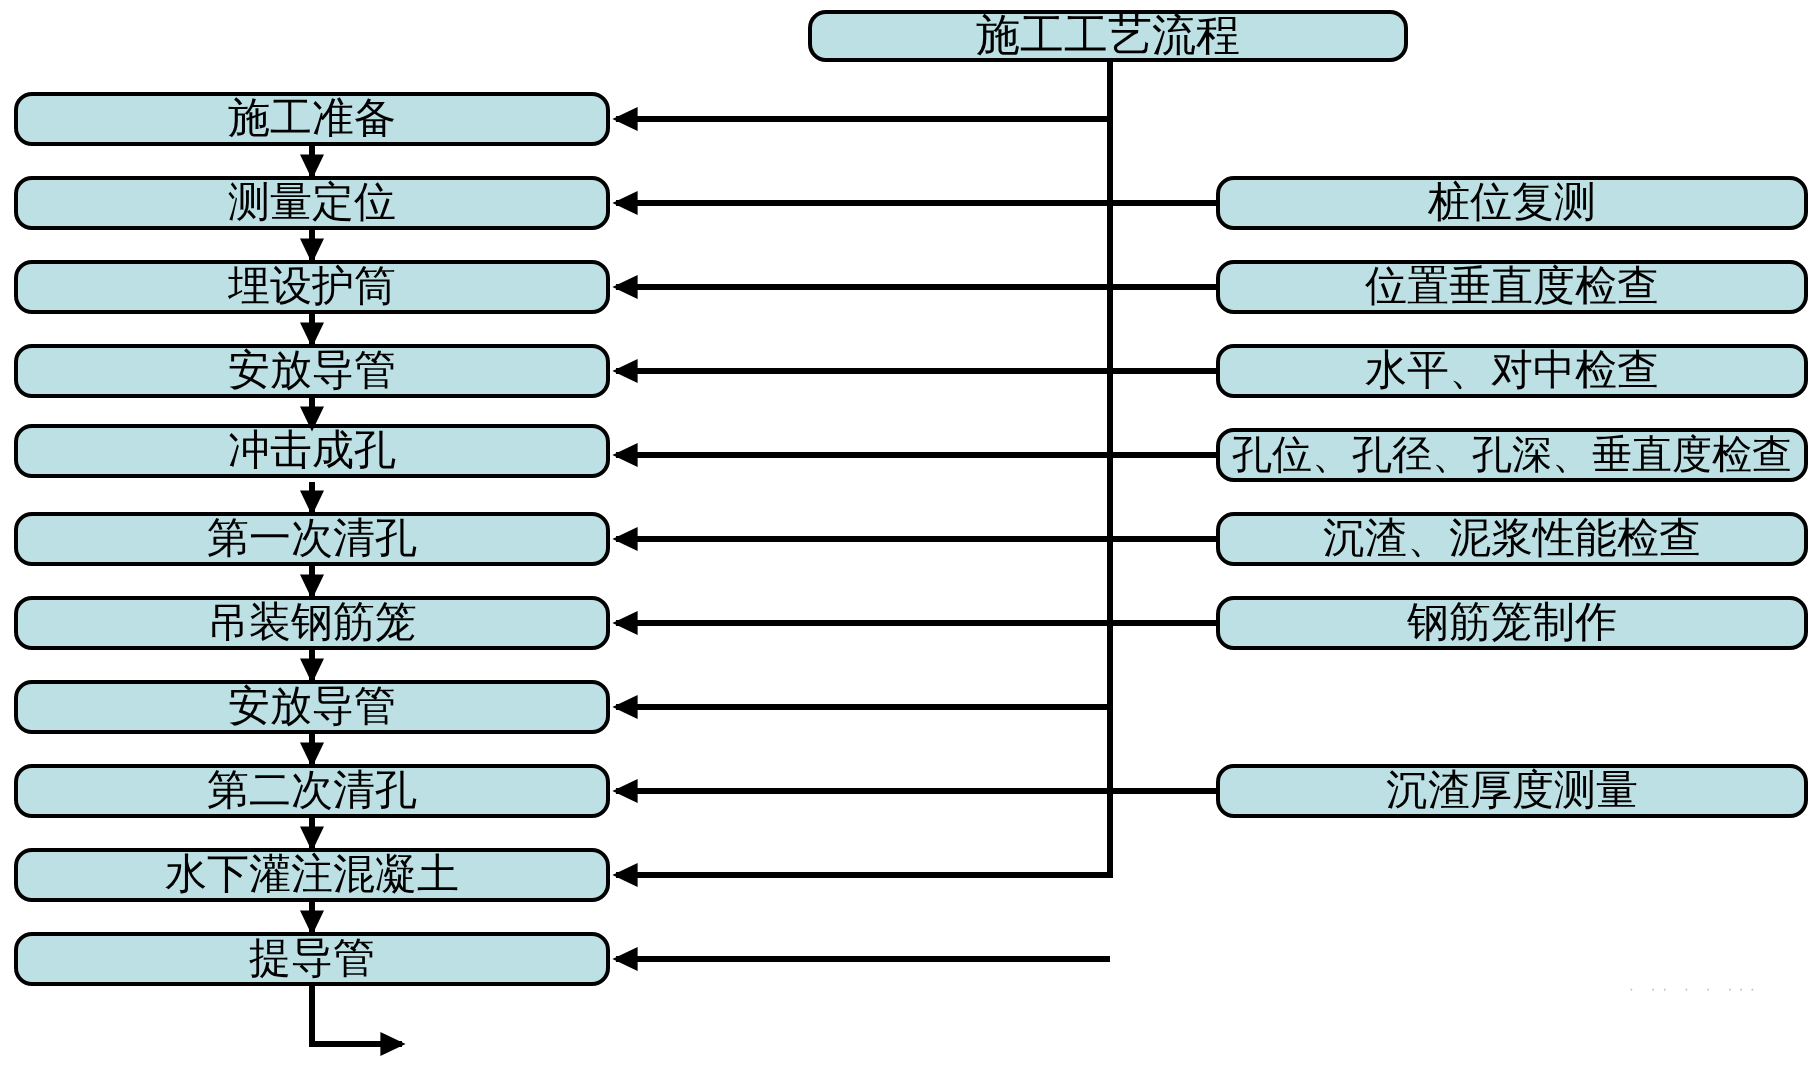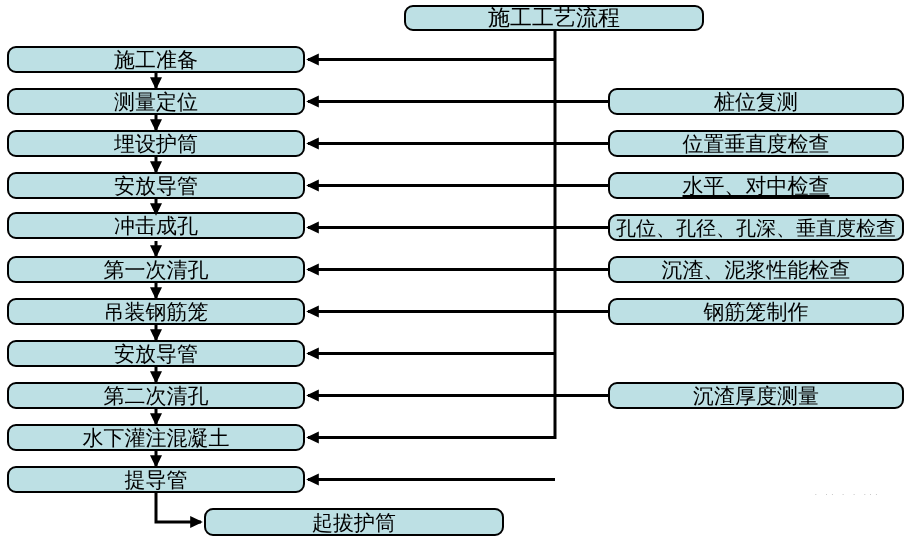--- a/index.html
+++ b/index.html
@@ -61,21 +61,21 @@
       </div>
       <div class="box step-box" style="left: 7px; top: 130px; width: 298px; height: 27px;">
         <span>埋设护筒</span>
       </div>
       <div class="box check-box" style="left: 608px; top: 130px; width: 296px; height: 27px;">
         <span>位置垂直度检查</span>
       </div>
       <div class="box step-box" style="left: 7px; top: 172px; width: 298px; height: 27px;">
         <span>安放导管</span>
       </div>
-      <div class="box check-box" style="left: 608px; top: 172px; width: 296px; height: 27px; text-decoration: underline;">
+      <div class="box check-box" style="left: 608px; top: 172px; width: 296px; height: 27px;">
         <span>水平、对中检查</span>
       </div>
       <div class="box step-box" style="left: 7px; top: 212px; width: 298px; height: 27px;">
         <span>冲击成孔</span>
       </div>
       <div class="box check-box small" style="left: 608px; top: 214px; width: 296px; height: 27px;">
         <span>孔位、孔径、孔深、垂直度检查</span>
       </div>
       <div class="box step-box" style="left: 7px; top: 256px; width: 298px; height: 27px;">
         <span>第一次清孔</span>
@@ -99,23 +99,20 @@
         <span>沉渣厚度测量</span>
       </div>
       <div class="box step-box" style="left: 7px; top: 424px; width: 298px; height: 27px; text-align: center;">
         <span>水下灌注混凝土</span>
       </div>
       <div class="box step-box" style="left: 7px; top: 466px; width: 298px; height: 27px; justify-content: center;">
         <span>提导管</span>
       </div>
     </div>
 
-  <div class="box final-box">
-    <span>起拔护筒</span>
-  </div>
 
   <svg id="connector-svg" width="910" height="543" viewBox="0 0 910 543">
     <defs>
       <marker id="arrowhead" markerWidth="4.6" markerHeight="4.2" refX="3.6" refY="2" orient="auto">
         <path d="M0,0 L4.2,2 L0,4 Z" fill="#000000"></path>
       </marker>
     </defs>
   <polyline points="555,59.5 308,59.5" fill="none" stroke="#000000" stroke-width="3" marker-end="url(#arrowhead)"></polyline>
       <polyline points="156,73 156,88" fill="none" stroke="#000000" stroke-width="3" marker-end="url(#arrowhead)"></polyline>
       <polyline points="608,101.5 308,101.5" fill="none" stroke="#000000" stroke-width="3" marker-end="url(#arrowhead)"></polyline>

